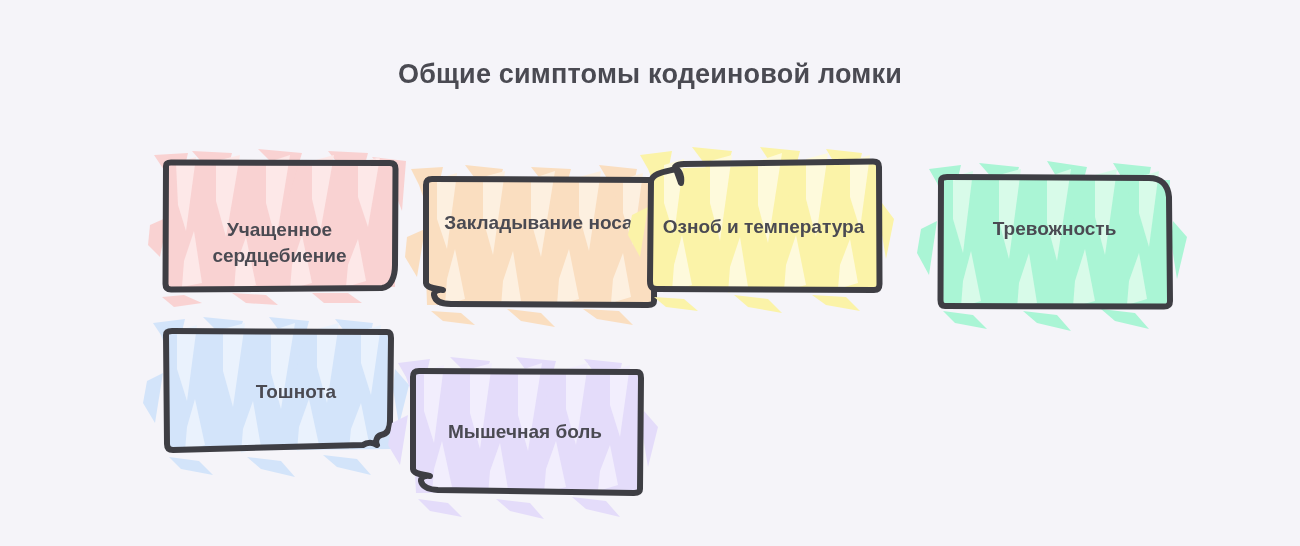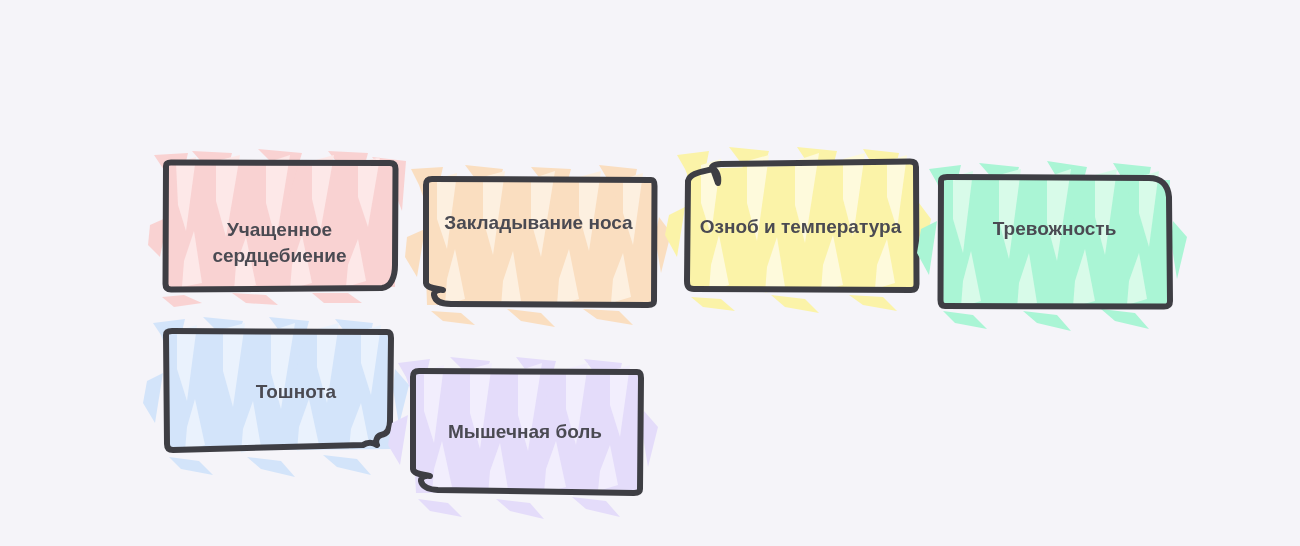--- a/index.html
+++ b/index.html
@@ -56,20 +56,21 @@
     pointer-events: none;
     padding: 0 14px;
     box-sizing: border-box;
   }
 </style>
 </head>
 <body>
 
 <div id="infographic">
 
+  <div id="chart-title">Общие симптомы кодеиновой ломки</div>
 
   <div class="card" style="left:162px; top:161px; width:235px; height:164px;">
     <svg width="235" height="130" viewBox="0 0 235 130">
       <g>
         <path d="M2 4 L233 3 L233 126 L4 128 Z" fill="#f9d2d2"></path>
         <path d="M-8 -6 L26 -8 L14 44 L4 12 Z" fill="#f9d2d2"></path>
         <path d="M30 -10 L70 -8 L58 40 L44 6 Z" fill="#f9d2d2"></path>
         <path d="M96 -12 L140 -8 L126 38 L112 4 Z" fill="#f9d2d2"></path>
         <path d="M166 -10 L206 -8 L192 44 L180 8 Z" fill="#f9d2d2"></path>
         <path d="M210 -4 L244 0 L240 50 L226 14 Z" fill="#f9d2d2"></path>
@@ -113,21 +114,21 @@
         <path d="M24 128 L44 122 L34 72 L26 102 Z" fill="#fdf0e0"></path>
         <path d="M80 130 L100 124 L92 74 L82 104 Z" fill="#fdf0e0"></path>
         <path d="M136 128 L158 122 L148 72 L138 102 Z" fill="#fdf0e0"></path>
         <path d="M190 126 L210 120 L202 76 L192 102 Z" fill="#fdf0e0"></path>
       </g>
       <path d="M5 8 C5 3 7 2 11 2 L230 3 C233 3 233.5 5 233.5 9 L233 124 C233 127 231 128 227 128 L30 127 C20 127 14 124 13 118 C12.5 114 18 112 22 113 C16 111 6 112 5 106 Z" fill="none" stroke="#3e3e44" stroke-width="6" stroke-linecap="round" stroke-linejoin="round"></path>
     </svg>
     <div class="card-label">Закладывание носа</div>
   </div>
 
-  <div class="card" style="left:683px; top:159px; width:235px; height:135px;">
+  <div class="card" style="left:646px; top:159px; width:235px; height:135px;">
     <svg width="235" height="135" viewBox="0 0 235 135">
       <g>
         <path d="M4 10 L233 3 L233 130 L6 132 Z" fill="#fbf3a8"></path>
         <path d="M-6 -4 L26 -8 L16 44 L2 10 Z" fill="#fbf3a8"></path>
         <path d="M46 -12 L86 -8 L72 40 L58 4 Z" fill="#fbf3a8"></path>
         <path d="M114 -12 L154 -8 L140 46 L126 6 Z" fill="#fbf3a8"></path>
         <path d="M180 -10 L216 -6 L204 46 L192 10 Z" fill="#fbf3a8"></path>
         <path d="M-14 56 L2 48 L-6 98 L-18 76 Z" fill="#fbf3a8"></path>
         <path d="M236 44 L248 60 L240 100 L234 64 Z" fill="#fbf3a8"></path>
         <path d="M8 138 L38 140 L52 152 L20 148 Z" fill="#fbf3a8"></path>

